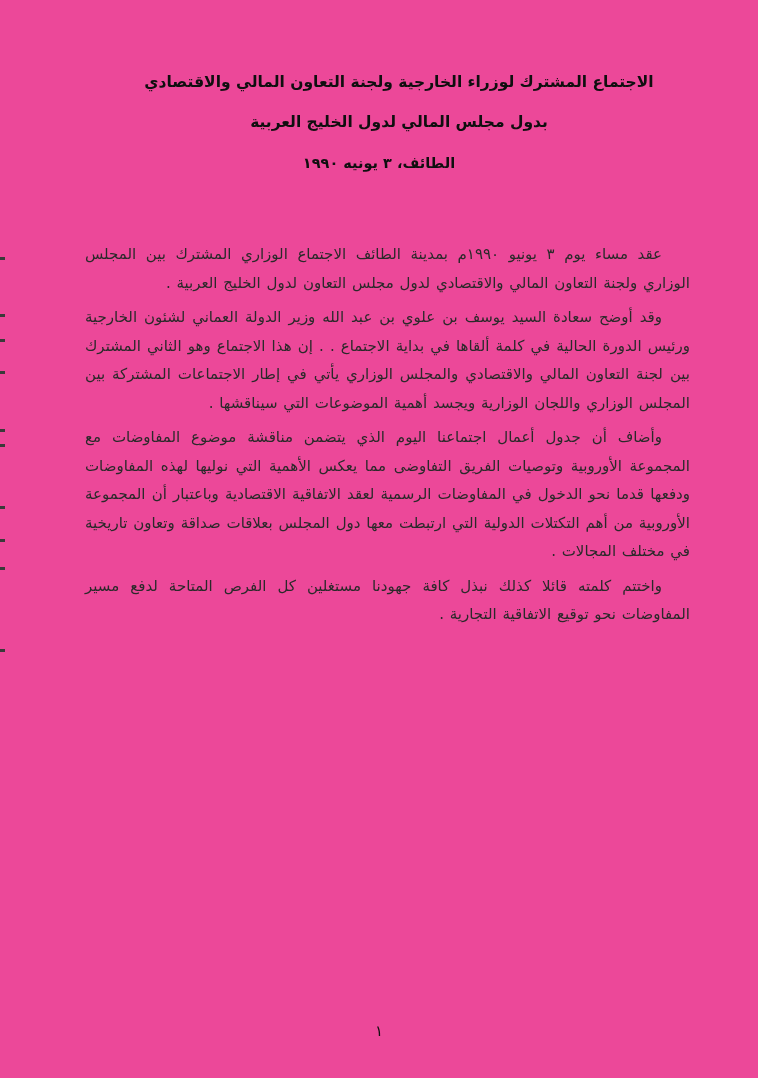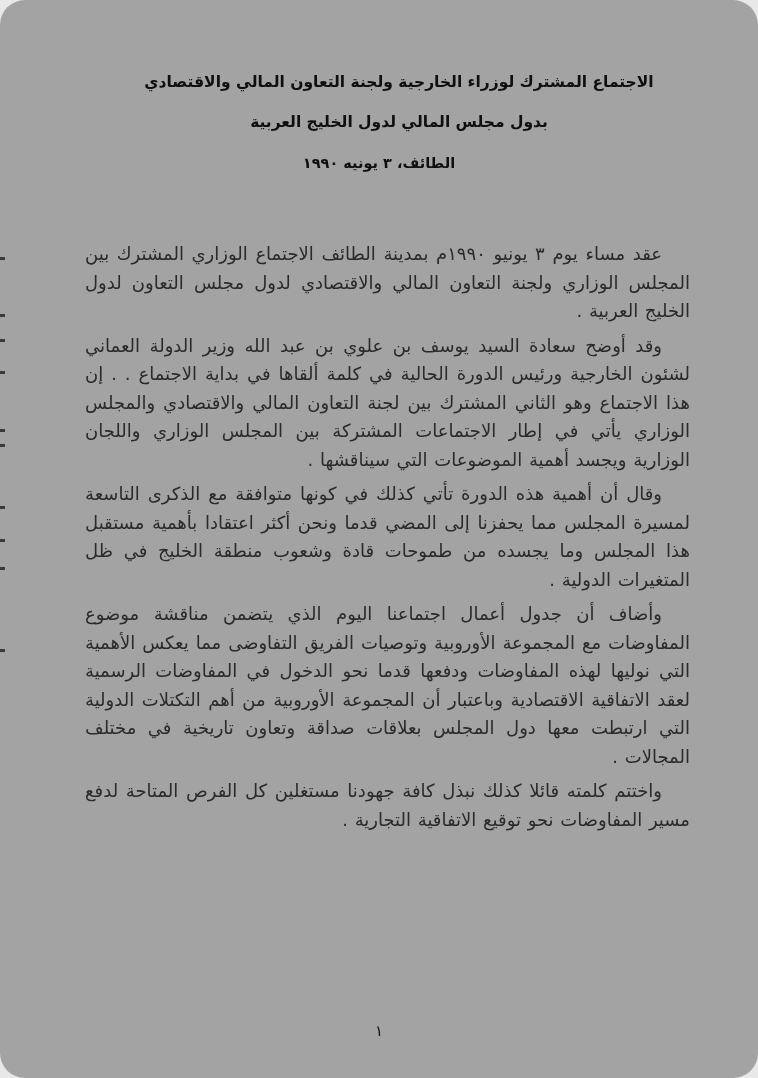--- a/index.html
+++ b/index.html
@@ -5,24 +5,23 @@
   html, body {
     margin: 0;
     padding: 0;
     background: #e8e8e8;
   }
   .page {
     position: relative;
     width: 758px;
     height: 1078px;
     margin: 0 auto;
-    background: #a3a3a3;
+    background: #ec4899;
     overflow: hidden;
     font-family: "DejaVu Sans", sans-serif;
-    border-radius: 25px;
   }
   .header {
     position: absolute;
     top: 62px;
     left: 40px;
     right: 0;
     text-align: center;
     direction: rtl;
   }
   .title-line {
@@ -49,21 +48,21 @@
   .body-text {
     position: absolute;
     top: 240px;
     left: 85px;
     width: 605px;
     direction: rtl;
     text-align: justify;
     color: #2a2a2a;
   }
   .para {
-    font-size: 18px;
+    font-size: 15px;
     line-height: 28.5px;
     text-indent: 28px;
     margin: 0 0 6px 0;
     word-spacing: 1px;
   }
   .pageno {
     position: absolute;
     top: 1022px;
     left: 0;
     right: 0;
@@ -90,21 +89,20 @@
     <div class="title-line">بدول مجلس المالي لدول الخليج العربية</div>
   </div>
 
   <div class="dateline-wrap">
     <div class="dateline">الطائف، ٣ يونيه ١٩٩٠</div>
   </div>
 
   <div class="body-text">
     <p class="para">عقد مساء يوم ٣ يونيو ١٩٩٠م بمدينة الطائف الاجتماع الوزاري المشترك بين المجلس الوزاري ولجنة التعاون المالي والاقتصادي لدول مجلس التعاون لدول الخليج العربية .</p>
     <p class="para">وقد أوضح سعادة السيد يوسف بن علوي بن عبد الله وزير الدولة العماني لشئون الخارجية ورئيس الدورة الحالية في كلمة ألقاها في بداية الاجتماع . . إن هذا الاجتماع وهو الثاني المشترك بين لجنة التعاون المالي والاقتصادي والمجلس الوزاري يأتي في إطار الاجتماعات المشتركة بين المجلس الوزاري واللجان الوزارية ويجسد أهمية الموضوعات التي سيناقشها .</p>
-    <p class="para">وقال أن أهمية هذه الدورة تأتي كذلك في كونها متوافقة مع الذكرى التاسعة لمسيرة المجلس مما يحفزنا إلى المضي قدما ونحن أكثر اعتقادا بأهمية مستقبل هذا المجلس وما يجسده من طموحات قادة وشعوب منطقة الخليج في ظل المتغيرات الدولية .</p>
     <p class="para">وأضاف أن جدول أعمال اجتماعنا اليوم الذي يتضمن مناقشة موضوع المفاوضات مع المجموعة الأوروبية وتوصيات الفريق التفاوضى مما يعكس الأهمية التي نوليها لهذه المفاوضات ودفعها قدما نحو الدخول في المفاوضات الرسمية لعقد الاتفاقية الاقتصادية وباعتبار أن المجموعة الأوروبية من أهم التكتلات الدولية التي ارتبطت معها دول المجلس بعلاقات صداقة وتعاون تاريخية في مختلف المجالات .</p>
     <p class="para">واختتم كلمته قائلا كذلك نبذل كافة جهودنا مستغلين كل الفرص المتاحة لدفع مسير المفاوضات نحو توقيع الاتفاقية التجارية .</p>
   </div>
 
   <div class="pageno">١</div>
 
   <div id="edge-marks">
       <div class="edge-mark" style="top: 257px;"></div>
       <div class="edge-mark" style="top: 314px;"></div>
       <div class="edge-mark" style="top: 339px;"></div>

